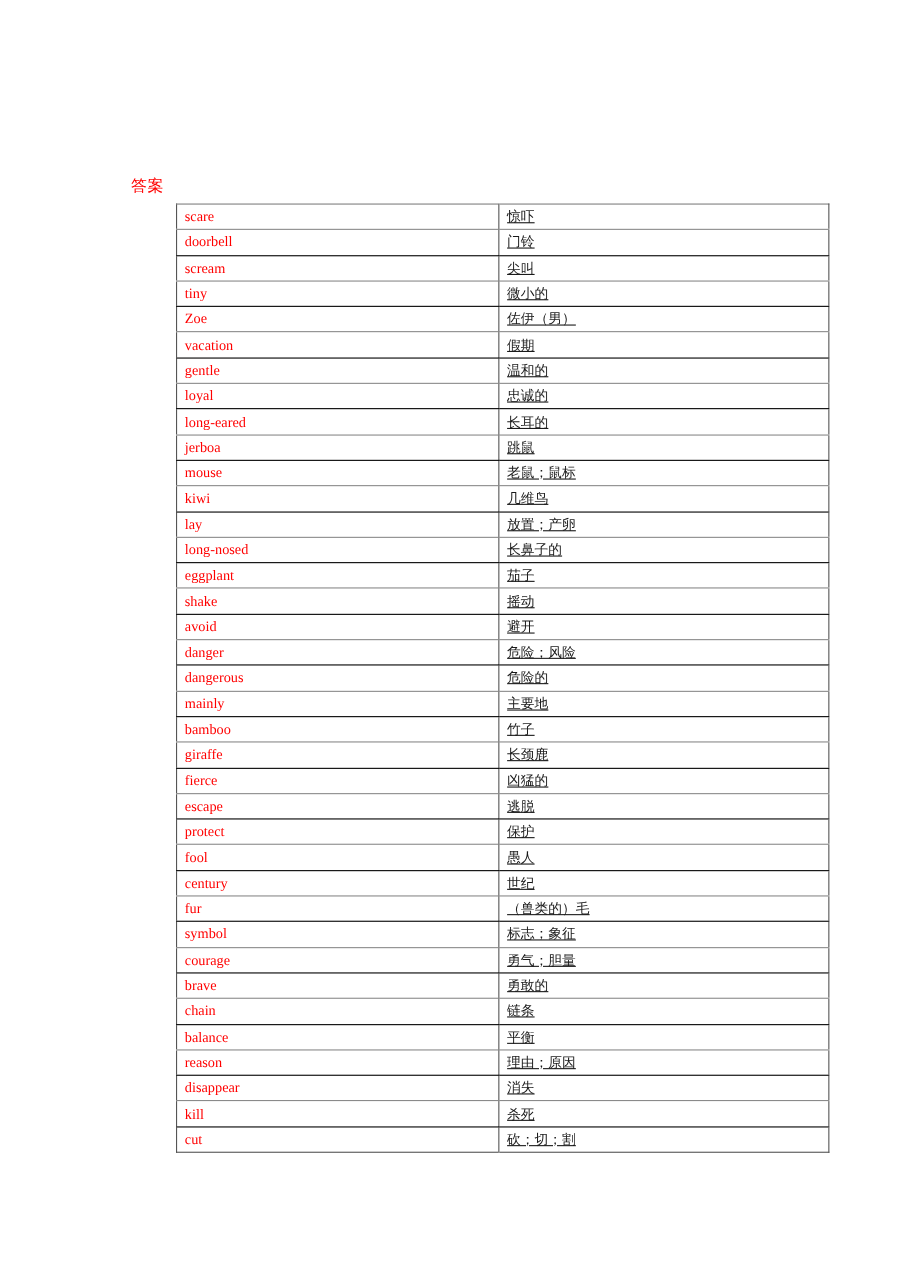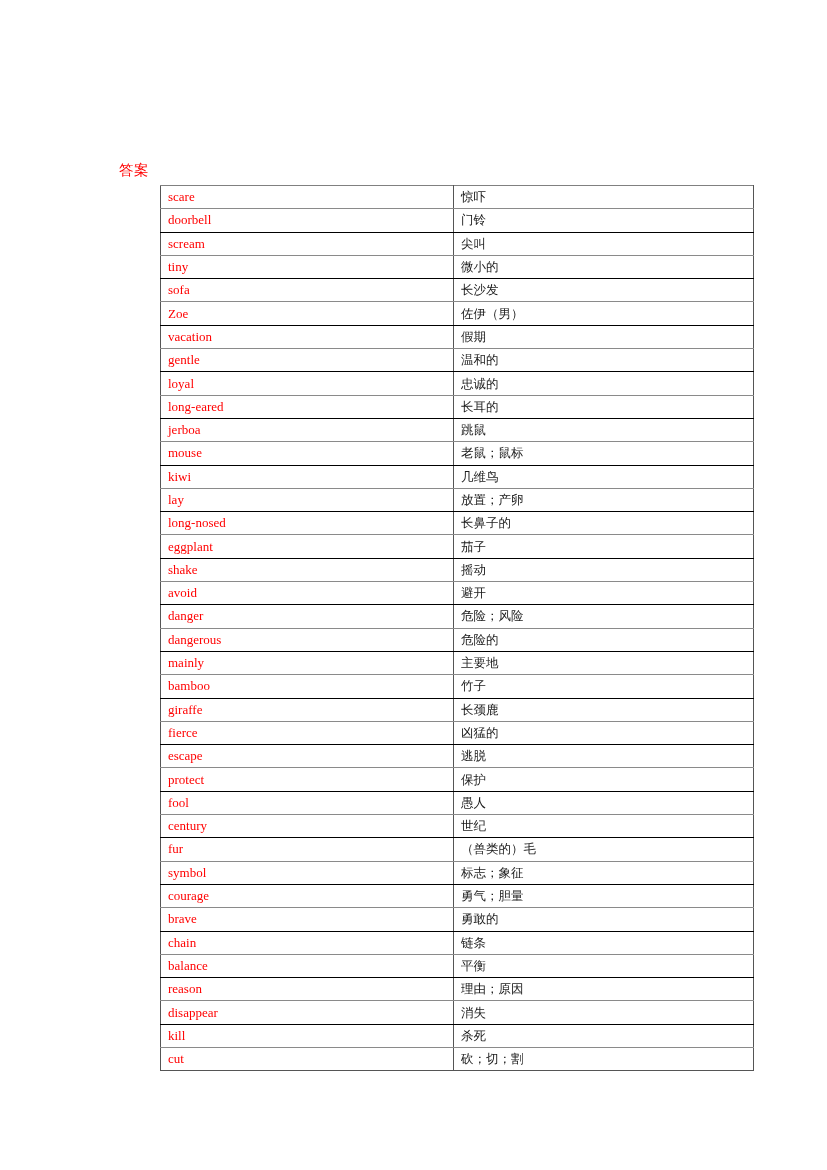--- a/index.html
+++ b/index.html
@@ -53,20 +53,21 @@
     border-bottom: 1px solid #000000;
     border-right: 1px solid #555555;
     padding: 0 0 0 7px;
     height: 22.3px;
     vertical-align: middle;
     overflow: hidden;
     white-space: nowrap;
   }
   table.vocab-table td:last-child {
     border-right: none;
+    text-decoration: underline;
   }
   table.vocab-table tr:nth-child(odd) td {
     border-bottom: 1px solid #8a8a8a;
   }
   table.vocab-table tr:last-child td {
     border-bottom: none;
   }
   .cell-en {
     color: #ff0000;
     font-family: "Liberation Serif", "DejaVu Serif", serif;
@@ -105,24 +106,20 @@
           </tr>
           <tr>
             <td class="cell-en">scream</td>
             <td class="cell-zh">尖叫</td>
           </tr>
           <tr>
             <td class="cell-en">tiny</td>
             <td class="cell-zh">微小的</td>
           </tr>
           <tr>
-            <td class="cell-en">sofa</td>
-            <td class="cell-zh">长沙发</td>
-          </tr>
-          <tr>
             <td class="cell-en">Zoe</td>
             <td class="cell-zh">佐伊（男）</td>
           </tr>
           <tr>
             <td class="cell-en">vacation</td>
             <td class="cell-zh">假期</td>
           </tr>
           <tr>
             <td class="cell-en">gentle</td>
             <td class="cell-zh">温和的</td>

